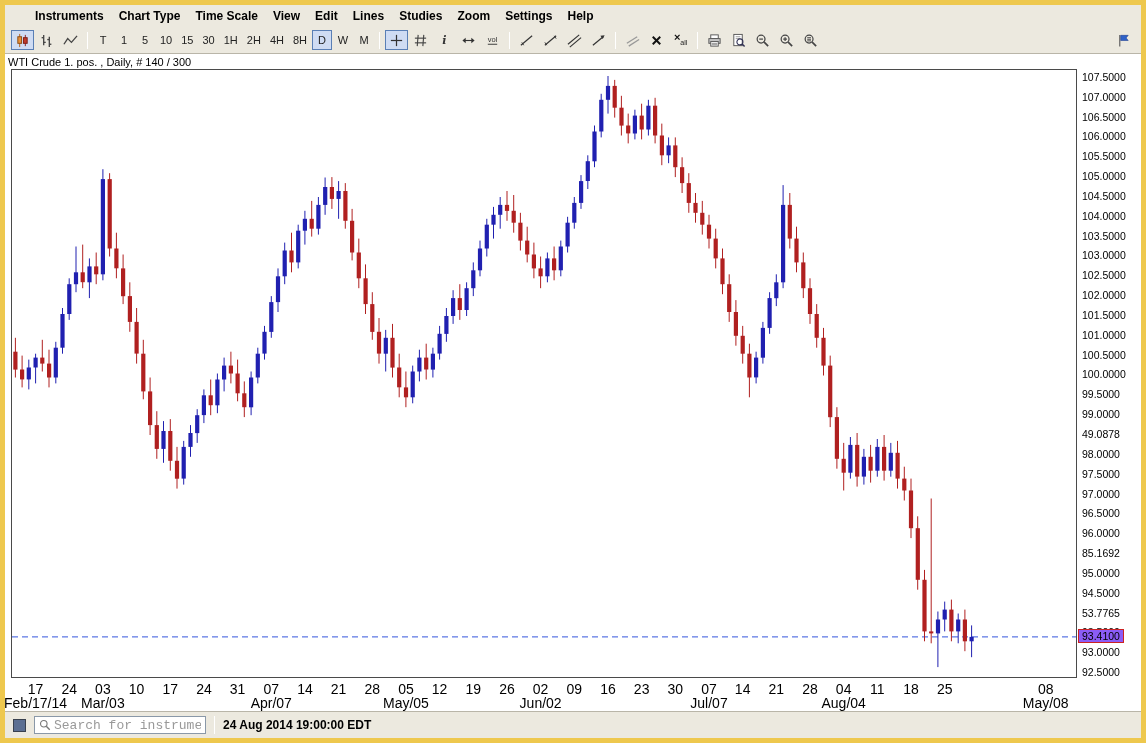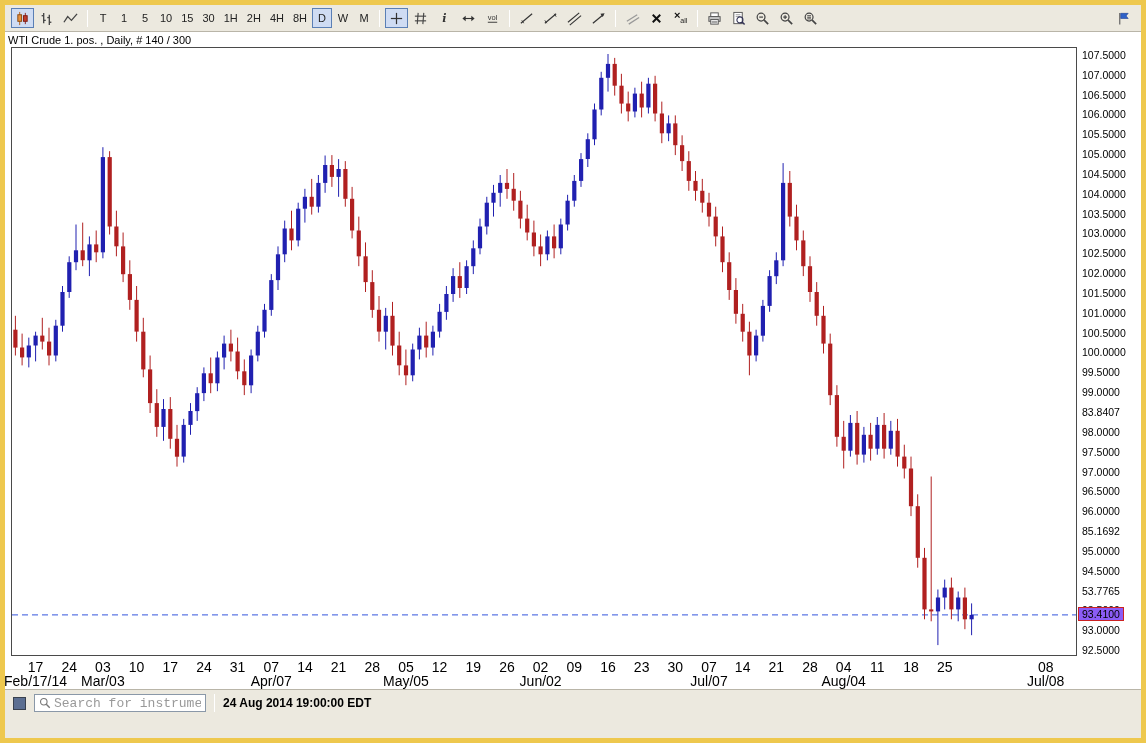--- a/index.html
+++ b/index.html
@@ -34,20 +34,32 @@
   .search-box input{border:none;outline:none;flex:1;font-size:13px;font-family:Liberation Mono, monospace;color:#333;min-width:0;background:transparent}
   .search-box input::placeholder{color:#999}
   .sb-sep{width:1px;height:18px;background:#aeaa9d;border-right:1px solid #fff}
   .timestamp{font-size:12px;font-weight:bold;color:#000;white-space:nowrap}
 </style>
 </head>
 <body>
 
 <div class="window">
 
+  <div class="menu-bar">
+      <div class="menu-item">Instruments</div>
+      <div class="menu-item">Chart Type</div>
+      <div class="menu-item">Time Scale</div>
+      <div class="menu-item">View</div>
+      <div class="menu-item">Edit</div>
+      <div class="menu-item">Lines</div>
+      <div class="menu-item">Studies</div>
+      <div class="menu-item">Zoom</div>
+      <div class="menu-item">Settings</div>
+      <div class="menu-item">Help</div>
+    </div>
 
   <div class="toolbar">
     <div class="tb-left">
         <div class="tb-btn sel">
           <span class="icon">
             <svg viewBox="0 0 16 16">
               <line x1="5" y1="1" x2="5" y2="15" stroke="#b45f17"></line>
               <rect x="3" y="4" width="4" height="7" fill="#e8903a" stroke="#8a4a10"></rect>
               <line x1="11" y1="2" x2="11" y2="14" stroke="#8a1f1f"></line>
               <rect x="9" y="5" width="4" height="6" fill="#c03a2b" stroke="#7c1d14"></rect>
@@ -575,21 +587,21 @@
           <div class="ytick" style="top: 160.627px;">103.5000</div>
           <div class="ytick" style="top: 180.464px;">103.0000</div>
           <div class="ytick" style="top: 200.301px;">102.5000</div>
           <div class="ytick" style="top: 220.137px;">102.0000</div>
           <div class="ytick" style="top: 239.974px;">101.5000</div>
           <div class="ytick" style="top: 259.81px;">101.0000</div>
           <div class="ytick" style="top: 279.647px;">100.5000</div>
           <div class="ytick" style="top: 299.484px;">100.0000</div>
           <div class="ytick" style="top: 319.32px;">99.5000</div>
           <div class="ytick" style="top: 339.157px;">99.0000</div>
-          <div class="ytick" style="top: 358.993px;">83.8407</div>
+          <div class="ytick" style="top: 358.993px;">49.0878</div>
           <div class="ytick" style="top: 378.83px;">98.0000</div>
           <div class="ytick" style="top: 398.667px;">97.5000</div>
           <div class="ytick" style="top: 418.503px;">97.0000</div>
           <div class="ytick" style="top: 438.34px;">96.5000</div>
           <div class="ytick" style="top: 458.176px;">96.0000</div>
           <div class="ytick" style="top: 478.013px;">85.1692</div>
           <div class="ytick" style="top: 497.85px;">95.0000</div>
           <div class="ytick" style="top: 517.686px;">94.5000</div>
           <div class="ytick" style="top: 537.523px;">53.7765</div>
           <div class="ytick" style="top: 557.359px;">93.5000</div>
@@ -627,21 +639,21 @@
         <div class="xtick" style="left: 899.013px;">18</div>
         <div class="xtick" style="left: 932.684px;">25</div>
         <div class="xtick" style="left: 1033.7px;">08</div>
         <div class="xmonth" style="left: 23.5696px;">Feb/17/14</div>
         <div class="xmonth" style="left: 90.9114px;">Mar/03</div>
         <div class="xmonth" style="left: 259.266px;">Apr/07</div>
         <div class="xmonth" style="left: 393.949px;">May/05</div>
         <div class="xmonth" style="left: 528.633px;">Jun/02</div>
         <div class="xmonth" style="left: 696.987px;">Jul/07</div>
         <div class="xmonth" style="left: 831.671px;">Aug/04</div>
-        <div class="xmonth" style="left: 1033.7px;">Jul/08</div>
+        <div class="xmonth" style="left: 1033.7px;">May/08</div>
       </div>
   </div>
 
   <div class="status-bar">
     <div class="sq"></div>
     <div class="search-box">
       <span>
         <svg viewBox="0 0 14 14">
             <circle cx="5.6" cy="5.6" r="3.8" fill="none" stroke="#777" stroke-width="1.3"></circle>
             <line x1="8.5" y1="8.5" x2="12.5" y2="12.5" stroke="#777" stroke-width="1.6"></line>

